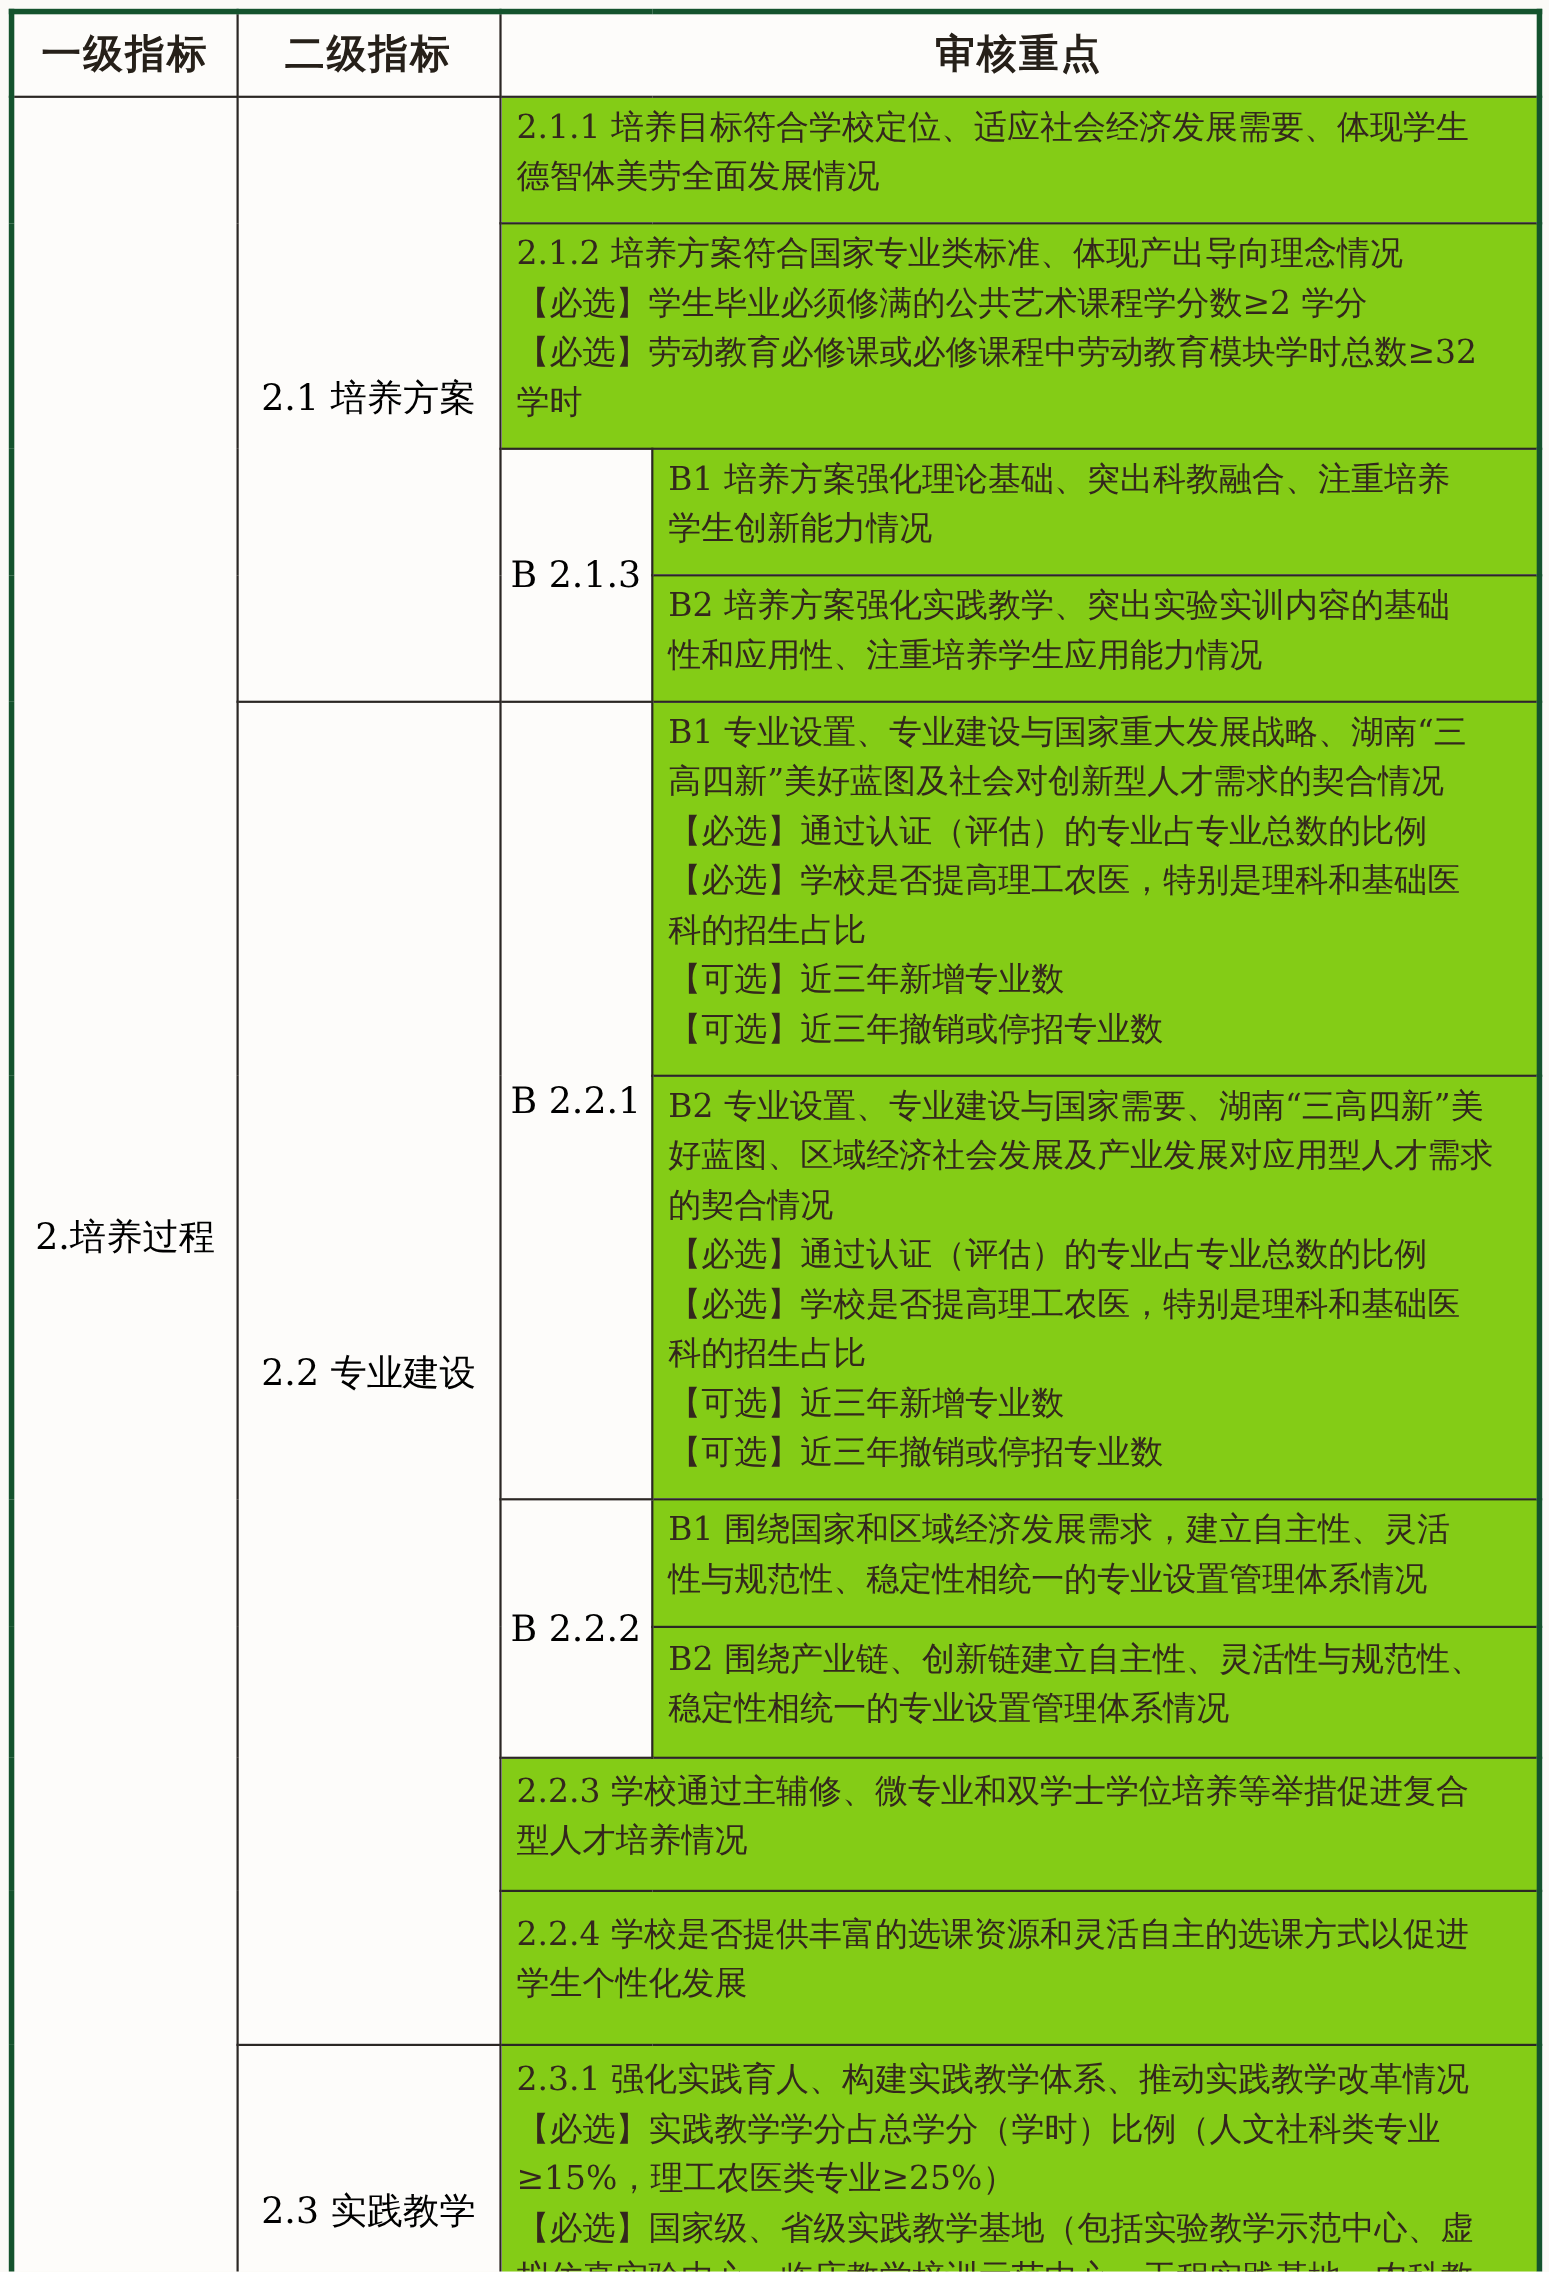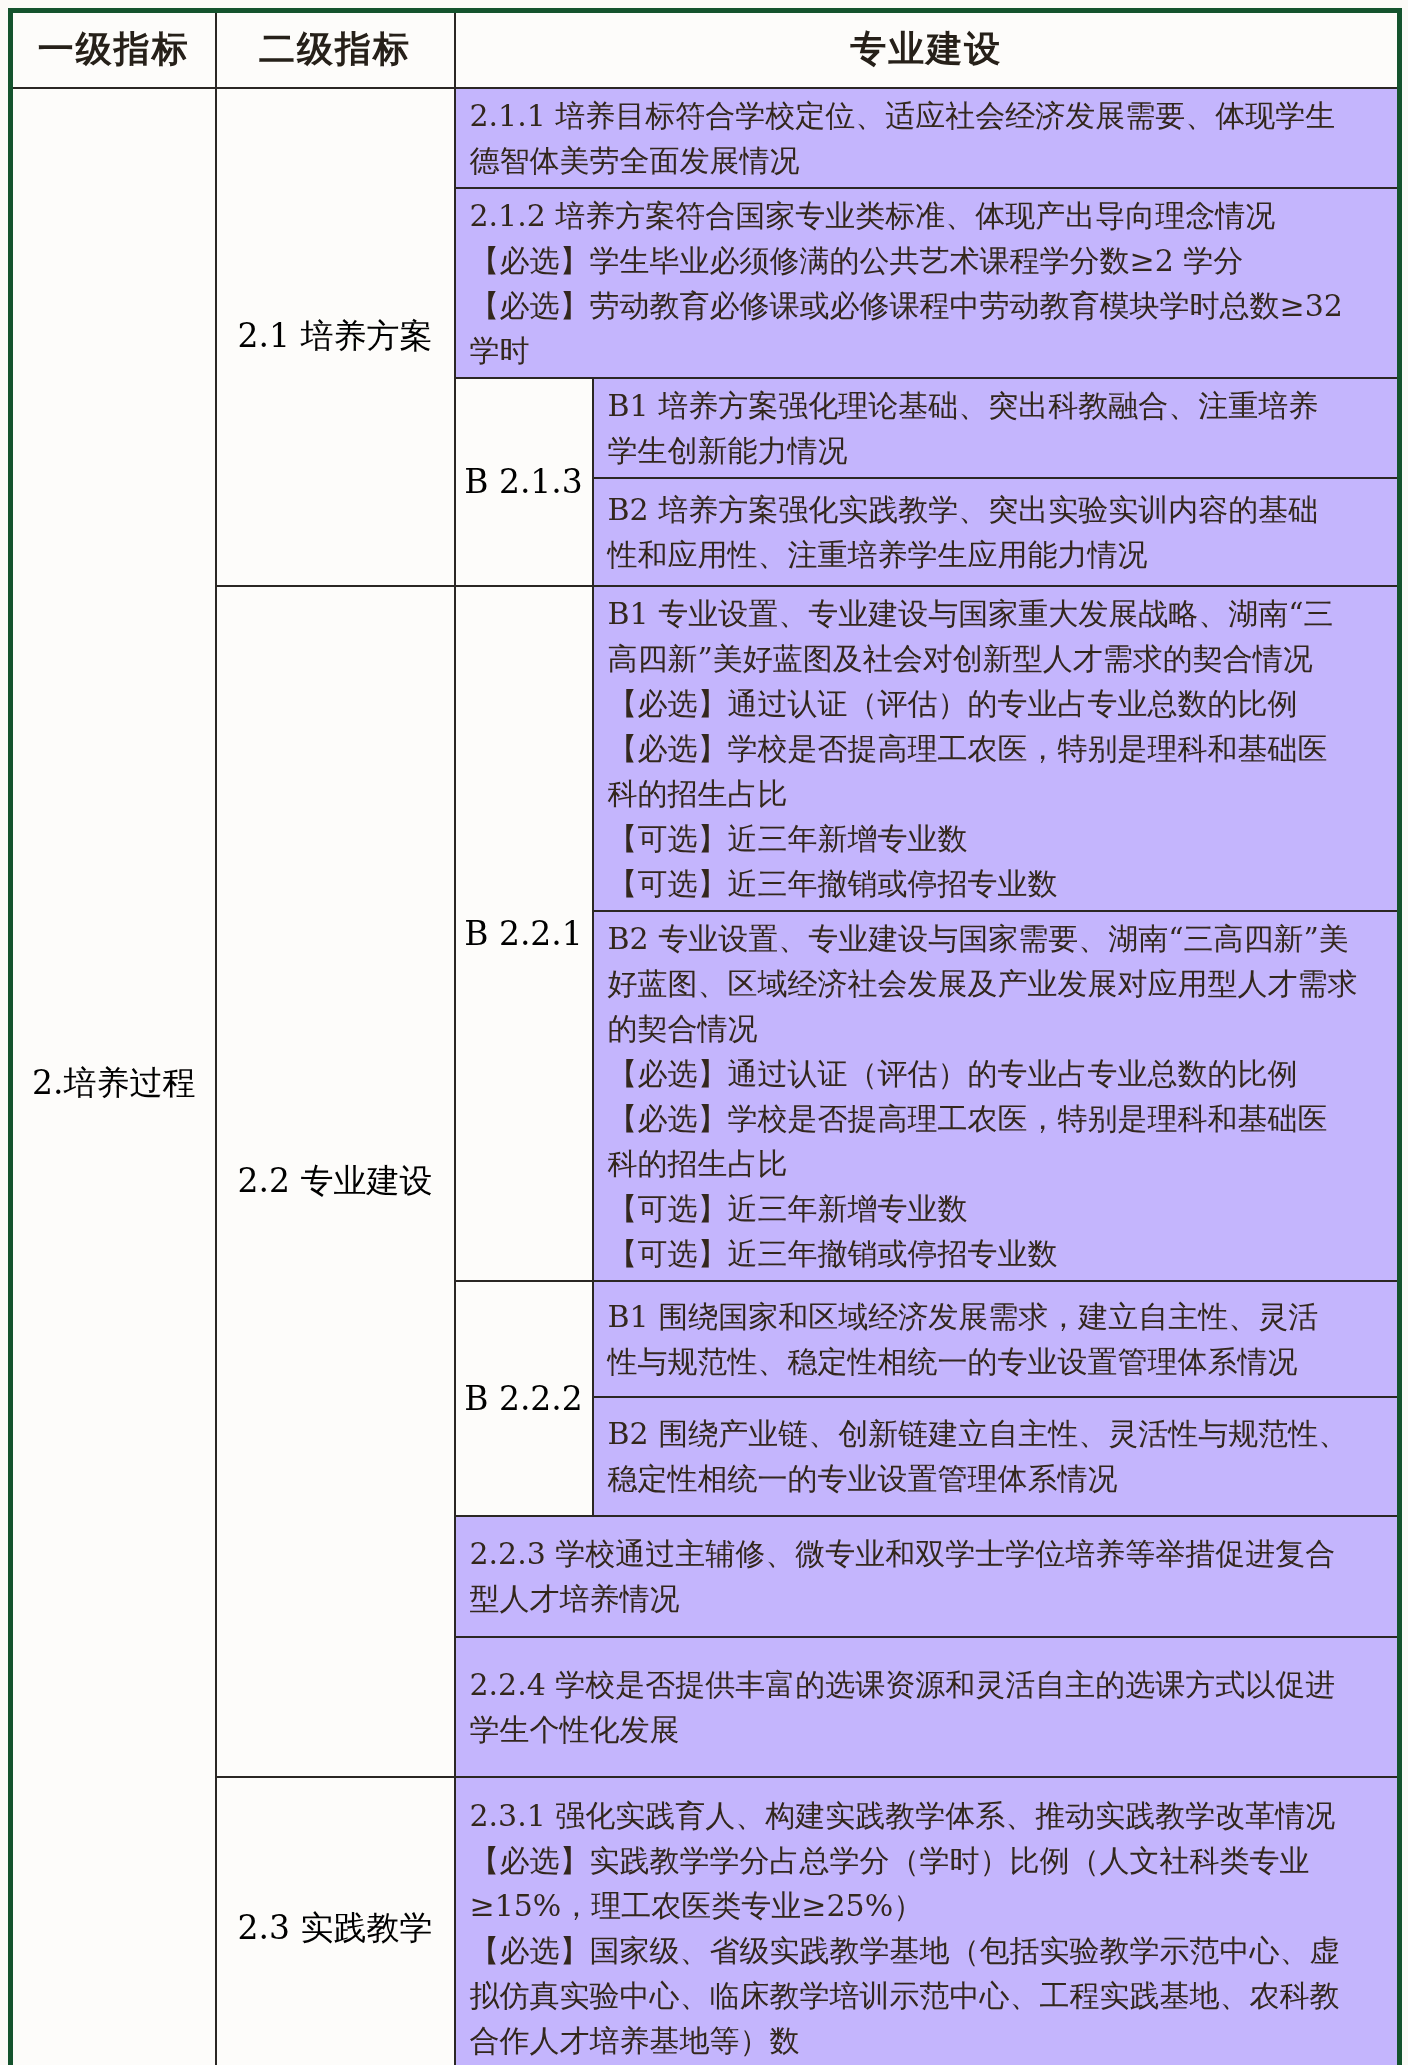--- a/index.html
+++ b/index.html
@@ -44,40 +44,40 @@
     color: #000000;
     background: #fdfcfa;
   }
   td.content {
     font-family: "DejaVu Serif", "Liberation Serif", serif;
     font-size: 30px;
     line-height: 45px;
     text-align: left;
     color: #33271d;
     white-space: pre-line;
-    padding: 4px 8px 4px 14px;
-    background: #c4b5fd;
+    padding: 4px 8px 19px 14px;
+    background: #84cc16;
   }
 </style>
 </head>
 <body>
 
 <table class="doc-table">
   <colgroup>
     <col style="width:205px">
     <col style="width:239px">
     <col style="width:138px">
     <col style="width:807px">
   </colgroup>
 
   <tbody>
       <tr style="height:77px">
     <th class="hdr">一级指标</th>
     <th class="hdr">二级指标</th>
-    <th class="hdr" colspan="2">专业建设</th>
+    <th class="hdr" colspan="2">审核重点</th>
   </tr>
 
   <tr style="height:99px">
     <td class="lbl" rowspan="11">2.培养过程</td>
     <td class="lbl" rowspan="4">2.1 培养方案</td>
     <td class="content" colspan="2">2.1.1 培养目标符合学校定位、适应社会经济发展需要、体现学生
 德智体美劳全面发展情况</td>
   </tr>
 
   <tr style="height:189px">

